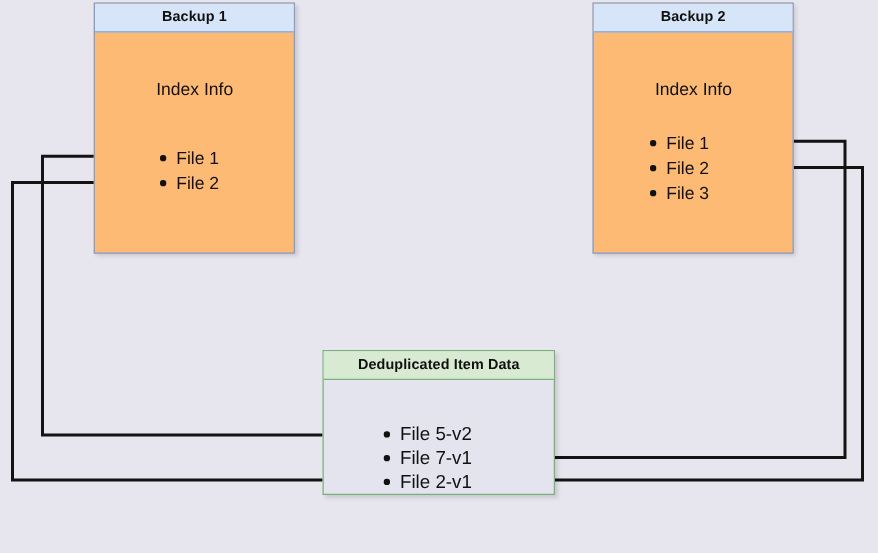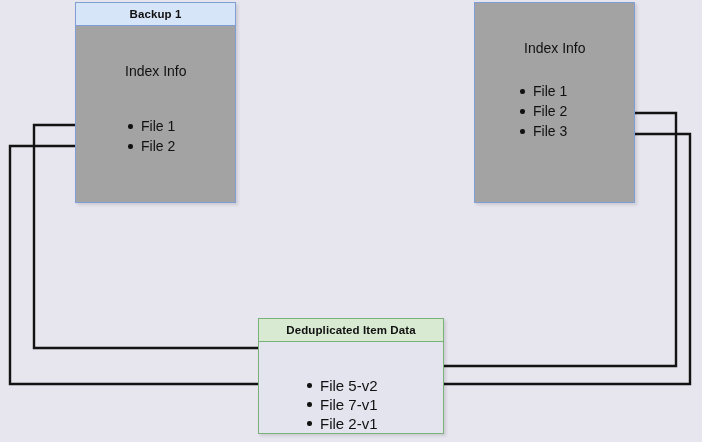--- a/index.html
+++ b/index.html
@@ -23,21 +23,21 @@
   .edge-layer {
     position: absolute;
     left: 0; top: 0;
     width: 702px;
     height: 442px;
     pointer-events: none;
   }
   .node {
     position: absolute;
     box-sizing: border-box;
-    background: #a3a3a3;
+    background: #fdba74;
     border: 1.6px solid #7f9fd4;
     box-shadow: 2px 2px 3px rgba(0,0,0,0.12);
   }
   .node.green {
     border-color: #79b179;
     background: #e4e4ef;
   }
   .node-header {
     box-sizing: border-box;
     height: 23px;
@@ -131,31 +131,32 @@
     <div class="node-body">
       <div class="index-label" style="left:22px; top:37px;">Index Info</div>
       <ul class="file-list" style="left:50px; top:90px;">
         <li>File 1</li>
         <li>File 2</li>
       </ul>
     </div>
   </div>
 
   <div class="node" style="left:474px; top:2px; width:161px; height:201px;">
+    <div class="node-header">Backup 2</div>
     <div class="node-body">
       <div class="index-label" style="left:22px; top:37px;">Index Info</div>
       <ul class="file-list" style="left:43px; top:78px;">
         <li>File 1</li>
         <li>File 2</li>
         <li>File 3</li>
       </ul>
     </div>
   </div>
 
-  <div class="node green" style="left:258px; top:280px; width:186px; height:116px;margin-top:38px;">
+  <div class="node green" style="left:258px; top:280px; width:186px; height:116px;">
     <div class="node-header">Deduplicated Item Data</div>
     <div class="node-body">
       <ul class="file-list dedup" style="left:46px; top:34px;">
         <li>File 5-v2</li>
         <li>File 7-v1</li>
         <li>File 2-v1</li>
       </ul>
     </div>
   </div>
 

